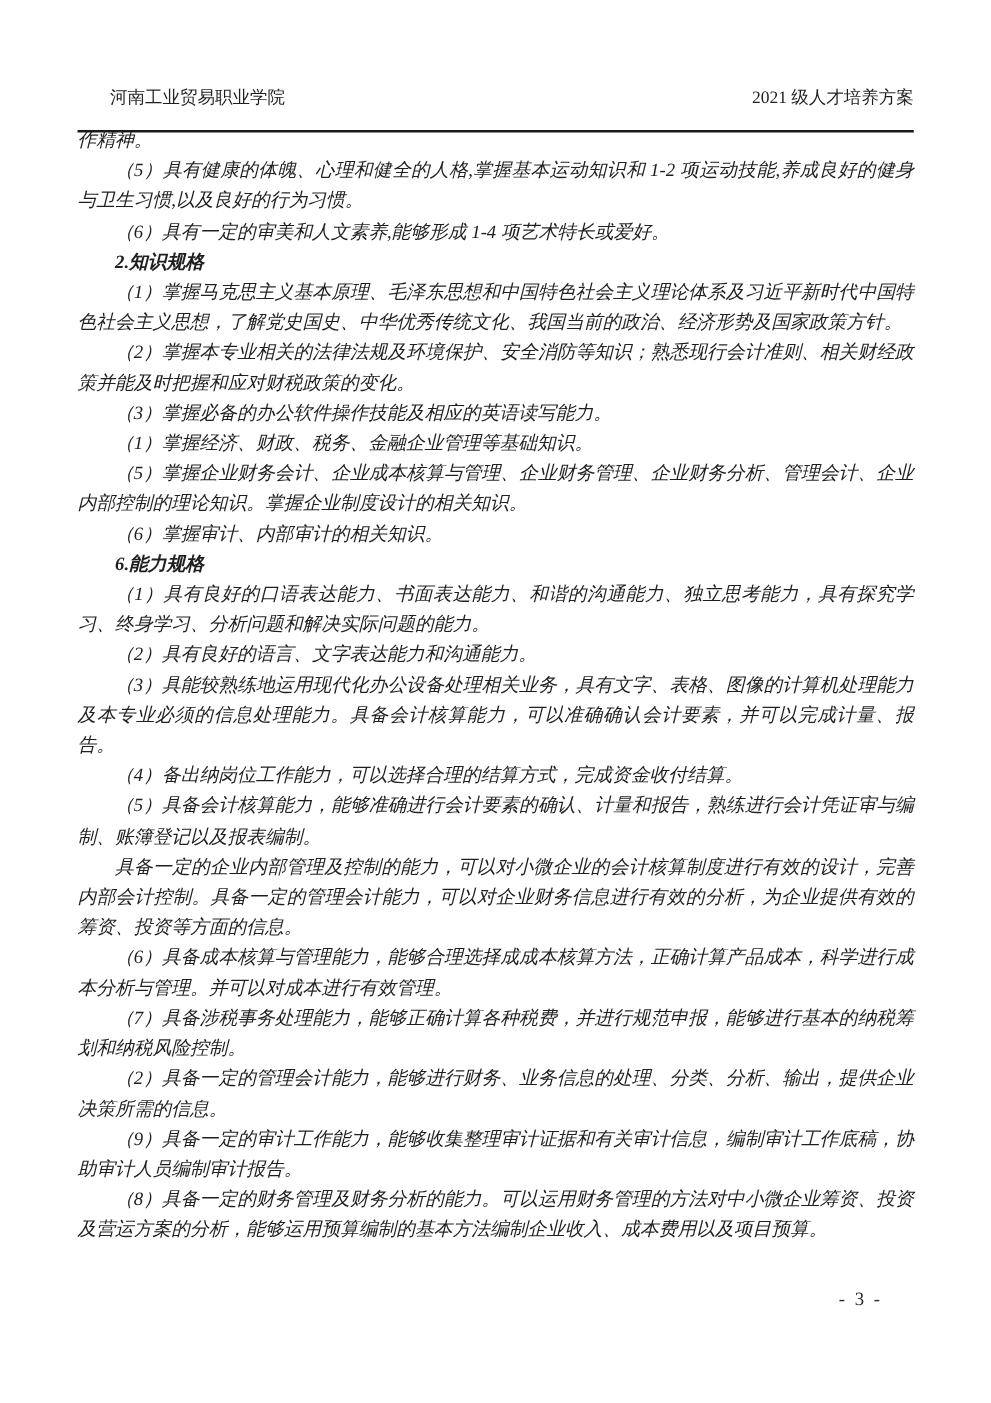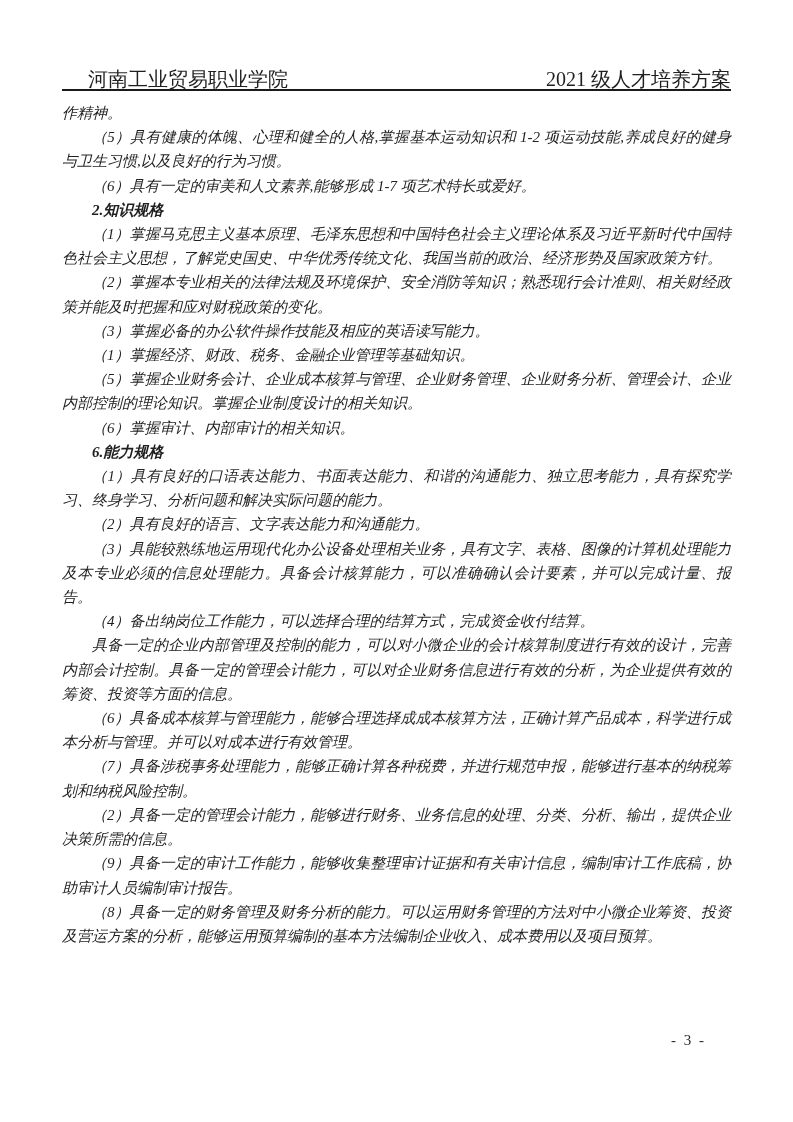--- a/index.html
+++ b/index.html
@@ -17,23 +17,23 @@
     overflow: hidden;
   }
   .header {
     position: absolute;
     left: 62px;
     top: 70px;
     width: 669px;
     display: flex;
     justify-content: space-between;
     align-items: flex-end;
-    font-size: 20px;
+    font-size: 14px;
     line-height: 18px;
-    padding-bottom: 1px;
+    padding-bottom: 16px;
     border-bottom: 2px solid #1a1a1a;
   }
   .header .header-left {
     padding-left: 26px;
   }
   .content {
     position: absolute;
     left: 62px;
     top: 101px;
     width: 669px;
@@ -69,33 +69,34 @@
 <div class="page">
 
   <div class="header">
     <span class="header-left">河南工业贸易职业学院</span>
     <span class="header-right">2021 级人才培养方案</span>
   </div>
 
   <div class="content">
     <p class="noindent">作精神。</p>
     <p>（5）具有健康的体魄、心理和健全的人格,掌握基本运动知识和 1-2 项运动技能,养成良好的健身与卫生习惯,以及良好的行为习惯。</p>
-    <p>（6）具有一定的审美和人文素养,能够形成 1-7 项艺术特长或爱好。</p>
+    <p>（6）具有一定的审美和人文素养,能够形成 1-4 项艺术特长或爱好。</p>
     <p class="heading">2.知识规格</p>
     <p>（1）掌握马克思主义基本原理、毛泽东思想和中国特色社会主义理论体系及习近平新时代中国特色社会主义思想，了解党史国史、中华优秀传统文化、我国当前的政治、经济形势及国家政策方针。</p>
     <p>（2）掌握本专业相关的法律法规及环境保护、安全消防等知识；熟悉现行会计准则、相关财经政策并能及时把握和应对财税政策的变化。</p>
     <p>（3）掌握必备的办公软件操作技能及相应的英语读写能力。</p>
     <p>（1）掌握经济、财政、税务、金融企业管理等基础知识。</p>
     <p>（5）掌握企业财务会计、企业成本核算与管理、企业财务管理、企业财务分析、管理会计、企业内部控制的理论知识。掌握企业制度设计的相关知识。</p>
     <p>（6）掌握审计、内部审计的相关知识。</p>
     <p class="heading">6.能力规格</p>
     <p>（1）具有良好的口语表达能力、书面表达能力、和谐的沟通能力、独立思考能力，具有探究学习、终身学习、分析问题和解决实际问题的能力。</p>
     <p>（2）具有良好的语言、文字表达能力和沟通能力。</p>
     <p>（3）具能较熟练地运用现代化办公设备处理相关业务，具有文字、表格、图像的计算机处理能力及本专业必须的信息处理能力。具备会计核算能力，可以准确确认会计要素，并可以完成计量、报告。</p>
     <p>（4）备出纳岗位工作能力，可以选择合理的结算方式，完成资金收付结算。</p>
+    <p>（5）具备会计核算能力，能够准确进行会计要素的确认、计量和报告，熟练进行会计凭证审与编制、账簿登记以及报表编制。</p>
     <p>具备一定的企业内部管理及控制的能力，可以对小微企业的会计核算制度进行有效的设计，完善内部会计控制。具备一定的管理会计能力，可以对企业财务信息进行有效的分析，为企业提供有效的筹资、投资等方面的信息。</p>
     <p>（6）具备成本核算与管理能力，能够合理选择成成本核算方法，正确计算产品成本，科学进行成本分析与管理。并可以对成本进行有效管理。</p>
     <p>（7）具备涉税事务处理能力，能够正确计算各种税费，并进行规范申报，能够进行基本的纳税筹划和纳税风险控制。</p>
     <p>（2）具备一定的管理会计能力，能够进行财务、业务信息的处理、分类、分析、输出，提供企业决策所需的信息。</p>
     <p>（9）具备一定的审计工作能力，能够收集整理审计证据和有关审计信息，编制审计工作底稿，协助审计人员编制审计报告。</p>
     <p>（8）具备一定的财务管理及财务分析的能力。可以运用财务管理的方法对中小微企业筹资、投资及营运方案的分析，能够运用预算编制的基本方法编制企业收入、成本费用以及项目预算。</p>
   </div>
 
   <div class="footer">- 3 -</div>
 

